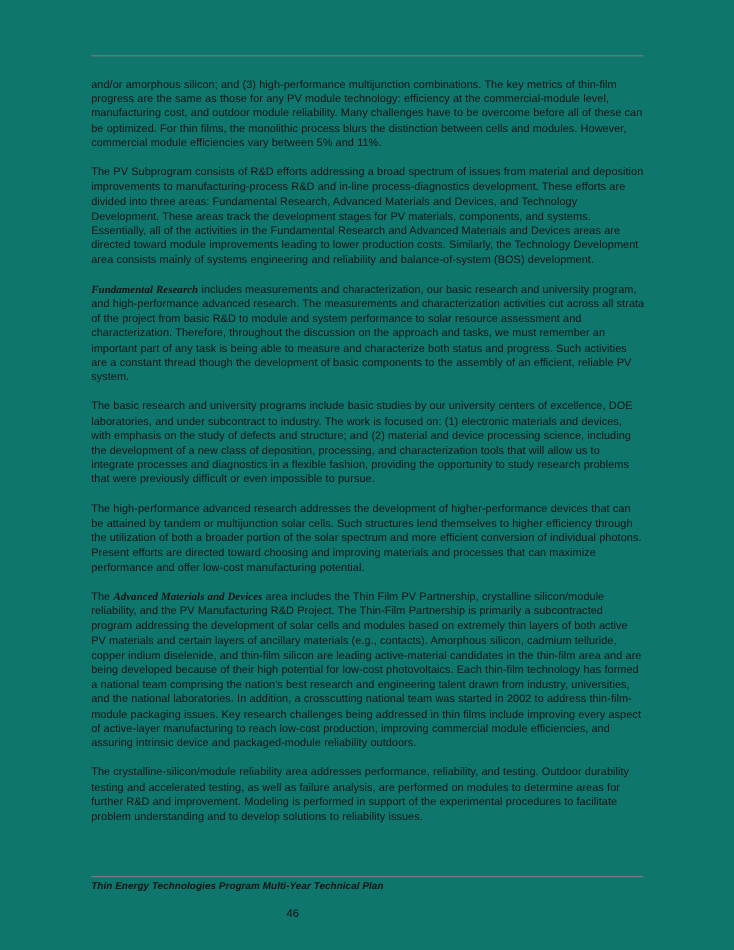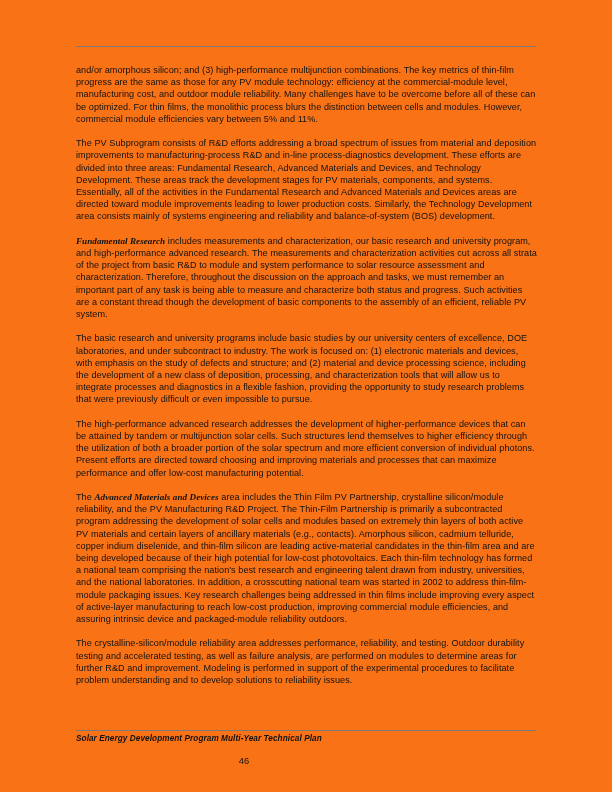--- a/index.html
+++ b/index.html
@@ -9,21 +9,21 @@
     background: #ffffff;
   }
   body {
     font-family: "Liberation Sans", sans-serif;
     color: #000000;
   }
   .page {
     position: relative;
     width: 612px;
     height: 792px;
-    background: #f97316;
+    background: #0f766e;
     overflow: hidden;
     box-sizing: border-box;
   }
   .header-rule {
     position: absolute;
     left: 76px;
     top: 46px;
     width: 460px;
     height: 0;
     border-top: 1px solid #7a7a7a;
@@ -113,17 +113,17 @@
     </p>
 
     <p class="para">
       <span>The crystalline-silicon/module reliability area addresses performance, reliability, and testing. Outdoor durability testing and accelerated testing, as well as failure analysis, are performed on modules to determine areas for further R&amp;D and improvement. Modeling is performed in support of the experimental procedures to facilitate problem understanding and to develop solutions to reliability issues.</span>
     </p>
 
   </div>
 
   <div class="footer-rule"></div>
 
-  <div class="footer-title">Solar Energy Development Program Multi-Year Technical Plan</div>
+  <div class="footer-title">Thin Energy Technologies Program Multi-Year Technical Plan</div>
 
   <div class="page-number">46</div>
 
 </div>
 
 </body></html>

